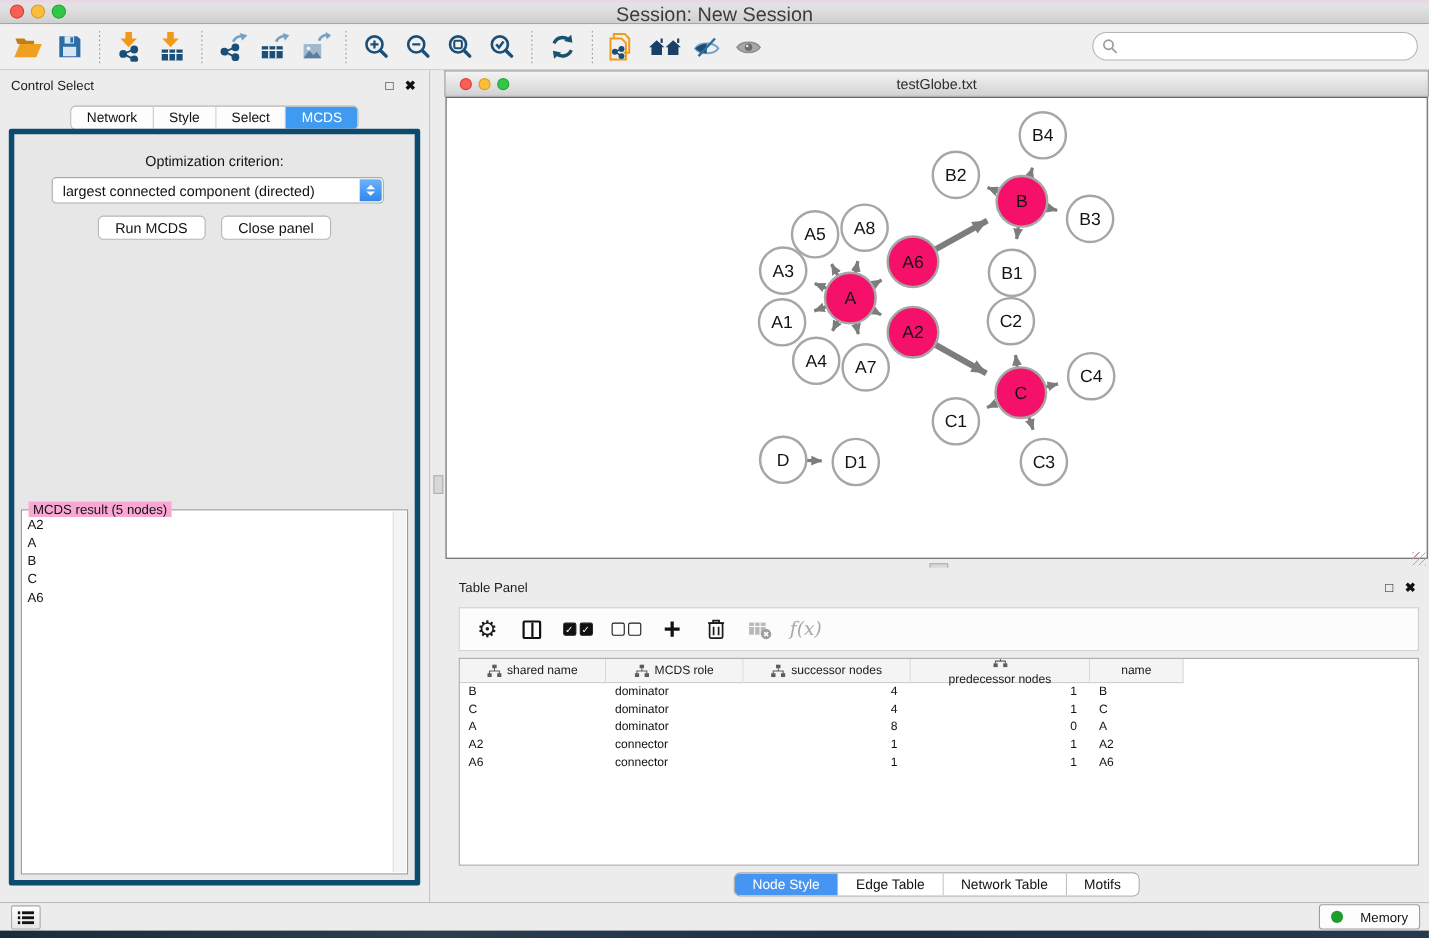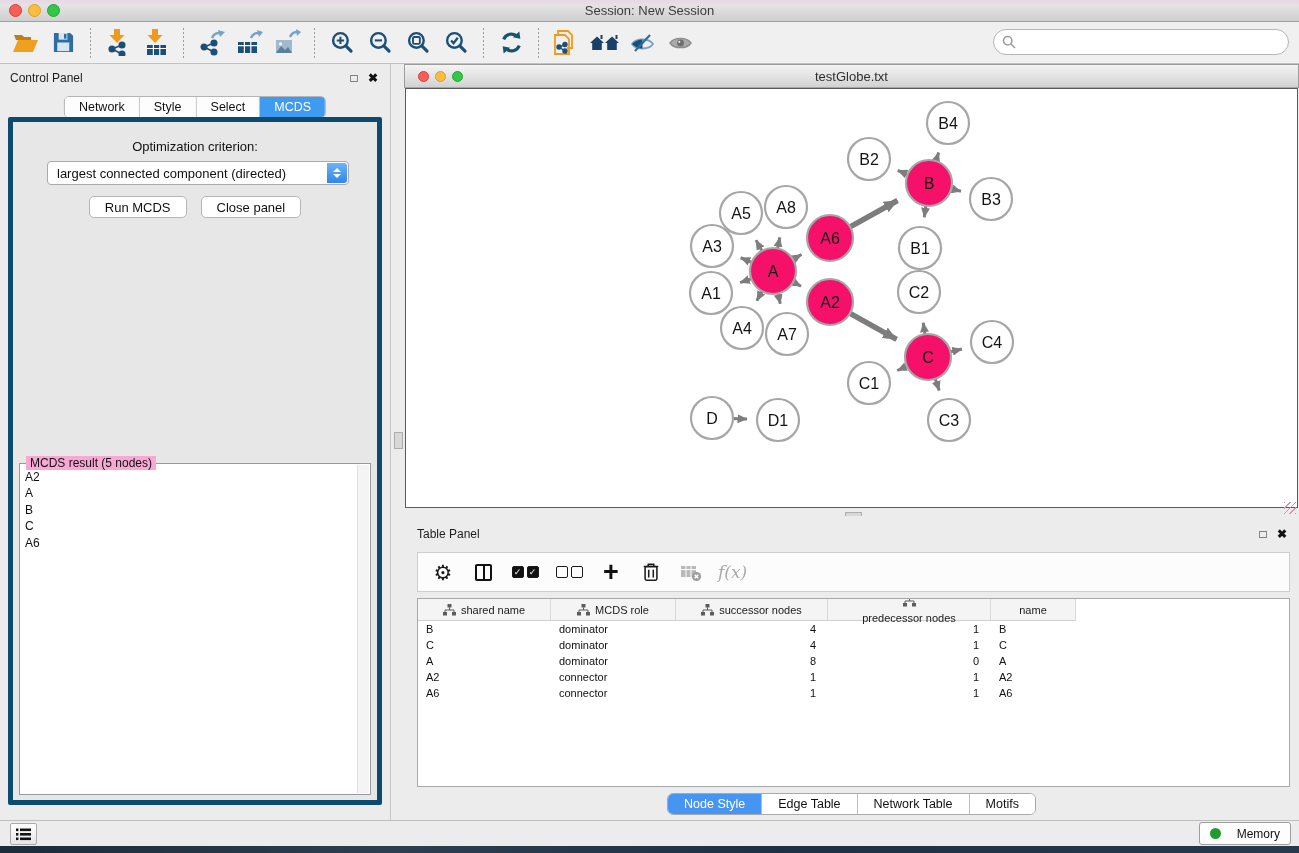--- a/index.html
+++ b/index.html
@@ -10,21 +10,21 @@
   #titlebar { position:absolute; left:0; top:0; width:1299px; height:22px;
     background:linear-gradient(#e9d6e6 0%, #e3e3e3 25%, #cfcfcf 100%);
     border-bottom:1px solid #9f9f9f; }
   .lights { position:absolute; top:4px; display:flex; gap:6px; }
   #titlebar .lights { left:9px; }
   .light { width:13px; height:13px; border-radius:50%; }
   .light.red { background:#f95f57; border:1px solid #da3e35; }
   .light.yellow { background:#fbbe3c; border:1px solid #d99e22; }
   .light.green { background:#33c748; border:1px solid #1da633; }
   #titlebar .title { position:absolute; left:0; right:0; top:3px; text-align:center;
-    font-size:13px; color:#3c3c3c; }
+    font-size:18px; color:#3c3c3c; }
 
   
   #toolbar { position:absolute; left:0; top:22px; width:1299px; height:42px;
     background:#f0f0f0; border-bottom:1px solid #c2c2c2;
     display:flex; align-items:center; padding-left:6px; }
   .tbtn { width:38px; height:36px; display:flex; align-items:center; justify-content:center;
     border-radius:4px; cursor:default; }
   .tsep { width:1px; height:30px; margin:0 8px;
     background-image:linear-gradient(#9a9a9a 40%, transparent 40%);
     background-size:1px 4px; }
@@ -313,21 +313,21 @@
       <path d="M9 9l4 4" stroke="#9a9a9a" stroke-width="1.5"></path>
     </svg>
     <input type="text" placeholder="" style="">
   </div>
 </div>
 
 <div id="main">
 
   <div id="control-panel">
     <div class="panel-header">
-      <span class="ph-title">Control Panel</span>
+      <span class="ph-title">Control Select</span>
       <span class="ph-btn ph-float">□</span>
       <span class="ph-btn ph-close">✖</span>
     </div>
     <div id="cp-tabs">
         <div class="cp-tab">Network</div>
         <div class="cp-tab">Style</div>
         <div class="cp-tab">Select</div>
         <div class="cp-tab active">MCDS</div>
       </div>
     <div id="cp-body">

